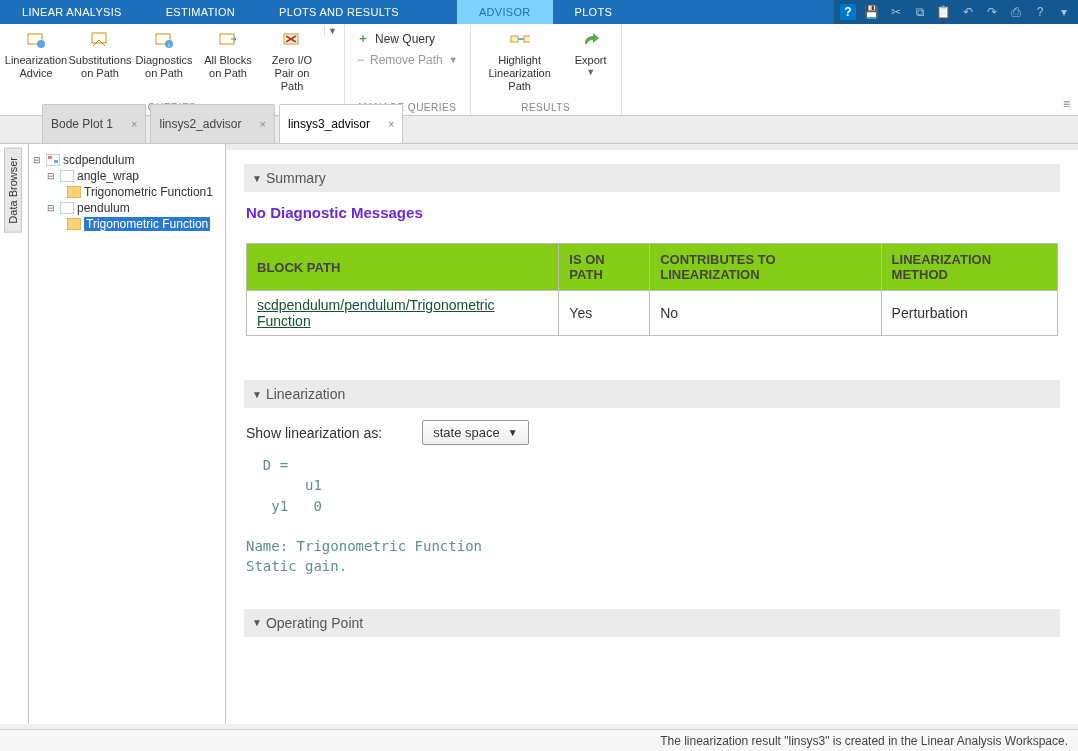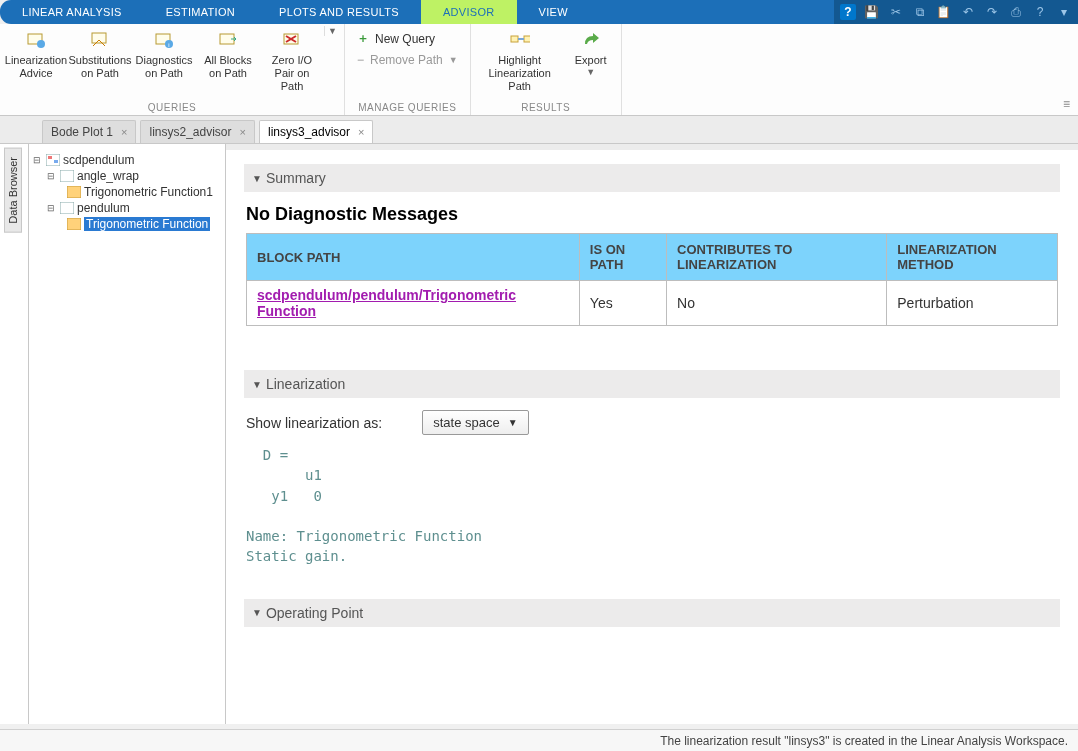--- a/index.html
+++ b/index.html
@@ -10,34 +10,34 @@
     width: 1078px;
     height: 751px;
     overflow: hidden;
     position: relative;
   }
   .tabstrip {
     display: flex;
     background: #1c6fb8;
     height: 24px;
     align-items: stretch;
-    border-radius: 11px;
   }
   .main-tab {
     color: #fff;
     font-size: 11px;
     padding: 4px 22px;
     letter-spacing: 0.3px;
     cursor: pointer;
     display: flex;
     align-items: center;
   }
   .main-tab.active {
-    background: #bef264;
+    background: #7dd3fc;
     color: #1c6fb8;
+    margin-left: 36px;
   }
   .tab-right {
     margin-left: auto;
     display: flex;
     align-items: center;
     background: #135891;
     height: 24px;
     padding: 0 6px;
     gap: 8px;
   }
@@ -94,22 +94,22 @@
   }
   .side-tab {
     position:absolute; left:4px; top:148px;
     writing-mode: vertical-rl; transform: rotate(180deg);
     background:#e8e8e8; border:1px solid #c8c8c8;
     padding:8px 2px; font-size:11px; color:#333;
     cursor:pointer;
   }
   .doc-tab {
     background:#dedede; border:1px solid #c8c8c8; border-bottom:none;
-    padding:4px 8px; margin-right:4px; border-radius:2px 2px 0 0;
-    display:flex; align-items:center; gap:8px; font-size:12px; color:#444;
+    padding:12px 8px; margin-right:4px; border-radius:2px 2px 0 0;
+    display:flex; align-items:center; gap:18px; font-size:12px; color:#444;
     cursor:pointer;
   }
   .doc-tab.active { background:#fff; color:#000;}
   .doc-tab .close { color:#888; font-size:11px; cursor:pointer;}
   .workspace {
     display:flex; height:580px; background:#fff;
   }
   .tree-panel {
     width:198px; border-right:1px solid #c8c8c8;
     padding:8px 4px; background:#fff; margin-left:28px;
@@ -122,33 +122,33 @@
   .content-panel {
     flex:1; overflow:auto; padding:14px 18px 18px 18px; background:#fff;
     border-top:6px solid #ececec;
   }
   .section-hdr {
     background:#ecebeb; color:#555; padding:6px 8px; font-size:14px;
     display:flex; align-items:center; gap:4px; margin-bottom:12px;
   }
   .section-hdr .tri { font-size:10px; color:#555;}
   .diag-body { padding:0 2px 16px 2px;}
-  .diag-title { font-size:18px; font-weight:bold; color:#000000; margin-bottom:8px;}
+  .diag-title { font-size:15px; font-weight:bold; color:#6d28d9; margin-bottom:22px;}
   table.grid {
     width:100%; border-collapse:collapse; font-size:13px; color:#333;
     margin-bottom:12px;
   }
   table.grid th {
-    background:#7dd3fc; text-align:left; padding:8px 10px; border:1px solid #bdbdbd;
+    background:#84cc16; text-align:left; padding:8px 10px; border:1px solid #bdbdbd;
     font-size:13px; color:#444; font-weight:bold;
   }
   table.grid td {
     padding:6px 10px; border:1px solid #bdbdbd; font-size:14px;
   }
-  .linkish { color:#a21caf; text-decoration:underline; cursor:pointer;font-weight:bold;}
+  .linkish { color:#14532d; text-decoration:underline; cursor:pointer;}
   .info-text { font-size:14px; color:#333; margin-bottom:4px;}
   .lin-row { display:flex; align-items:center; gap:40px; margin:8px 0 10px 0; font-size:14px; color:#333;}
   .sel { border:1px solid #999; background:linear-gradient(#fff,#eee); padding:4px 10px; border-radius:2px; font-size:13px; display:inline-flex; align-items:center; gap:8px; cursor:pointer;}
   pre.mono {
     font-family: Menlo, Consolas, monospace; font-size:14px; color:#5e8f8f;
     line-height:1.45; margin:6px 0 0 0;
   }
   .statusbar {
     position:absolute; bottom:0; left:0; right:0; height:22px;
     background:#f7f7f7; border-top:1px solid #d0d0d0;
@@ -158,21 +158,21 @@
   svg { display:block; }
 </style>
 </head>
 <body>
 
 <div class="tabstrip">
   <div class="main-tab">LINEAR ANALYSIS</div>
   <div class="main-tab">ESTIMATION</div>
   <div class="main-tab">PLOTS AND RESULTS</div>
   <div class="main-tab active">ADVISOR</div>
-  <div class="main-tab">VIEW</div>
+  <div class="main-tab">PLOTS</div>
   <div class="tab-right">
     <span class="ticon help">?</span>
     <span class="ticon">💾</span>
     <span class="ticon">✂</span>
     <span class="ticon">⧉</span>
     <span class="ticon">📋</span>
     <span class="ticon">↶</span>
     <span class="ticon">↷</span>
     <span class="ticon">⎙</span>
     <span class="ticon">?</span>

